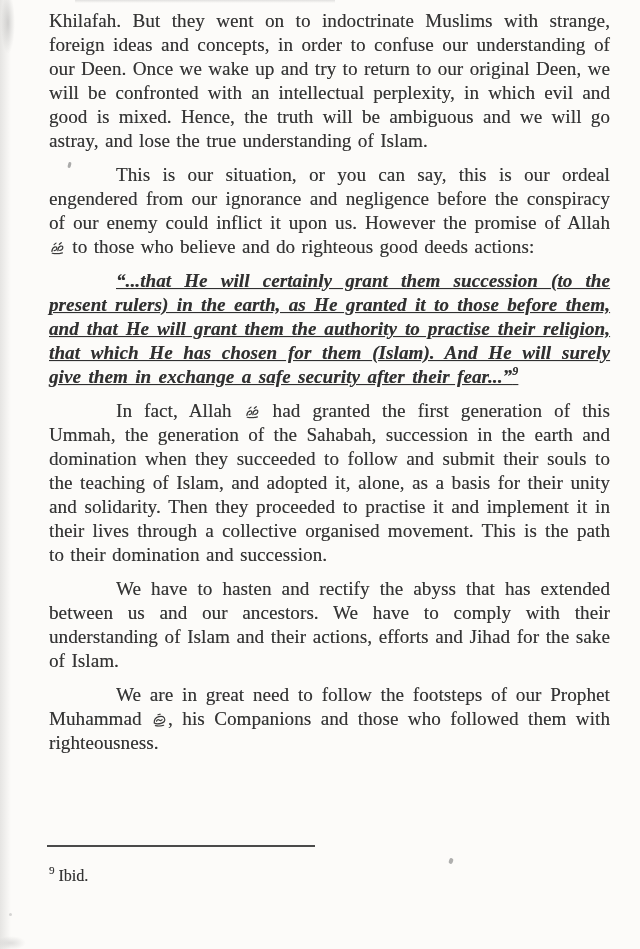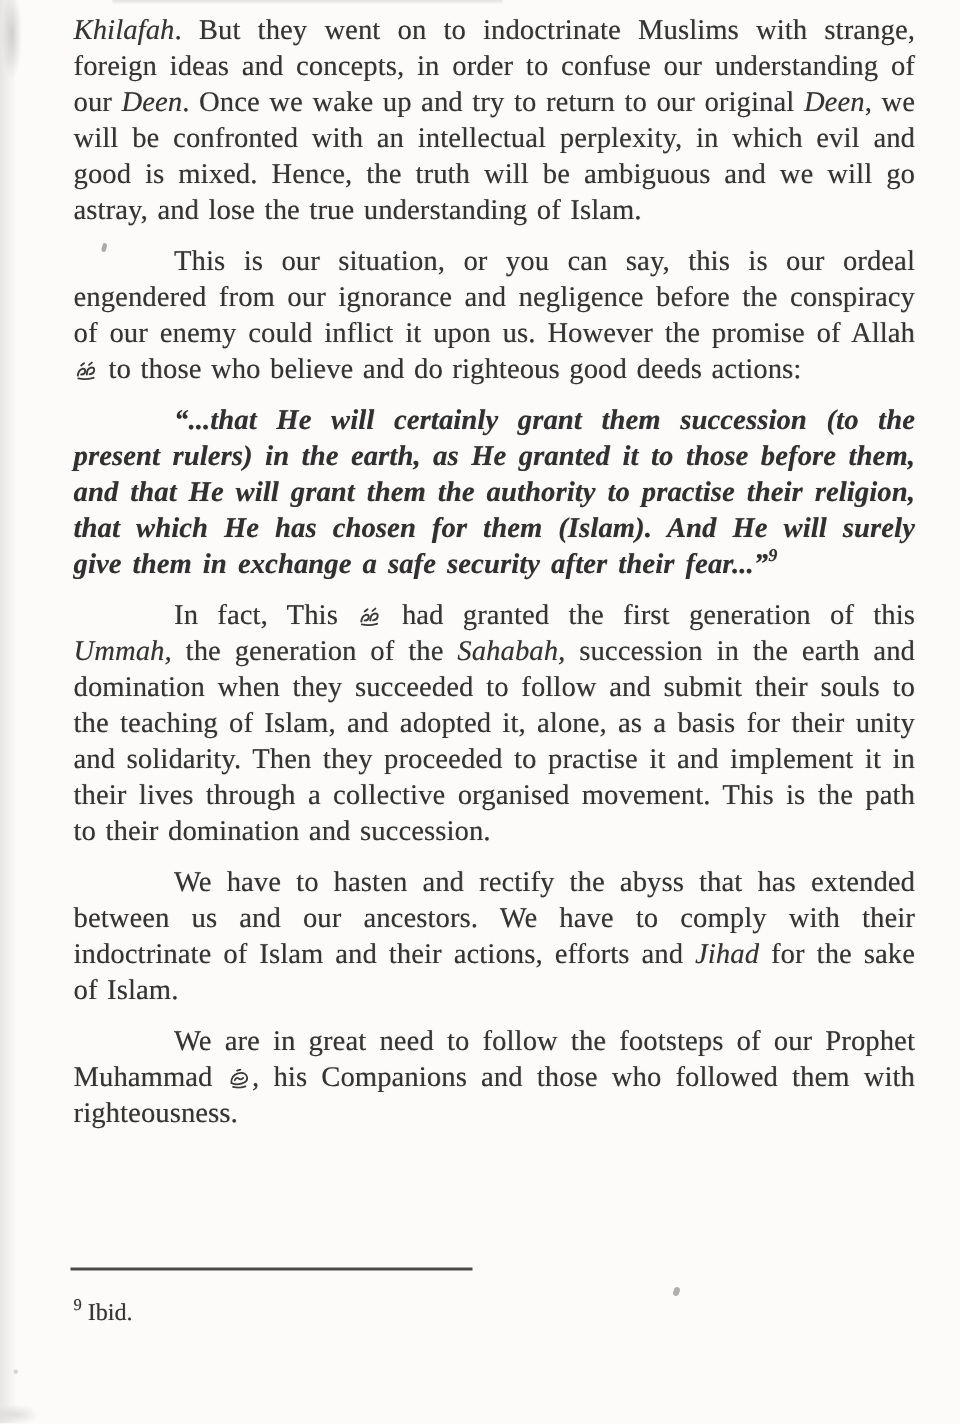--- a/index.html
+++ b/index.html
@@ -69,22 +69,23 @@
   .text-block p {
     margin: 0 0 10px 0;
     text-indent: 67px;
   }
   .text-block p.no-indent { text-indent: 0; }
   .text-block p.quote {
     font-weight: 700;
     font-style: italic;
     word-spacing: 2.5px;
     color: #303030;
+    text-decoration: underline;
   }
-  .it { font-style: italic; }
+  .it { }
   sup {
     font-size: 12px;
     line-height: 0;
     position: relative;
     top: -1px;
     vertical-align: super;
   }
   svg.honorific {
     display: inline-block;
     width: 15px;
@@ -145,24 +146,24 @@
   <div class="corner-smudge"></div>
   <div class="top-smudge"></div>
   <div class="bottom-corner-smudge"></div>
 
   <main class="text-block" id="text-block">
       <p class="no-indent"><span class="it">Khilafah</span><span>. But they went on to indoctrinate Muslims with strange, foreign ideas and concepts, in order to confuse our understanding of our </span><span class="it">Deen</span><span>. Once we wake up and try to return to our original </span><span class="it">Deen</span><span>, we will be confronted with an intellectual perplexity, in which evil and good is mixed. Hence, the truth will be ambiguous and we will go astray, and lose the true understanding of Islam.</span></p>
       <p class=""><span>This is our situation, or you can say, this is our ordeal engendered from our ignorance and negligence before the conspiracy of our enemy could inflict it upon us. However the promise of Allah </span><svg class="honorific" viewBox="0 0 20 18">
           <use href="#sym-allah-honorific" xlink:href="#sym-allah-honorific"></use>
         </svg><span> to those who believe and do righteous good deeds actions:</span></p>
       <p class="quote "><span>“...that He will certainly grant them succession (to the present rulers) in the earth, as He granted it to those before them, and that He will grant them the authority to practise their religion, that which He has chosen for them (Islam). And He will surely give them in exchange a safe security after their fear...”</span><sup>9</sup></p>
-      <p class=""><span>In fact, This </span><svg class="honorific" viewBox="0 0 20 18">
+      <p class=""><span>In fact, Allah </span><svg class="honorific" viewBox="0 0 20 18">
           <use href="#sym-allah-honorific" xlink:href="#sym-allah-honorific"></use>
         </svg><span> had granted the first generation of this </span><span class="it">Ummah,</span><span> the generation of the </span><span class="it">Sahabah,</span><span> succession in the earth and domination when they succeeded to follow and submit their souls to the teaching of Islam, and adopted it, alone, as a basis for their unity and solidarity. Then they proceeded to practise it and implement it in their lives through a collective organised movement. This is the path to their domination and succession.</span></p>
-      <p class=""><span>We have to hasten and rectify the abyss that has extended between us and our ancestors. We have to comply with their indoctrinate of Islam and their actions, efforts and </span><span class="it">Jihad</span><span> for the sake of Islam.</span></p>
+      <p class=""><span>We have to hasten and rectify the abyss that has extended between us and our ancestors. We have to comply with their understanding of Islam and their actions, efforts and </span><span class="it">Jihad</span><span> for the sake of Islam.</span></p>
       <p class=""><span>We are in great need to follow the footsteps of our Prophet Muhammad </span><svg class="honorific" viewBox="0 0 20 18">
           <use href="#sym-prophet-honorific" xlink:href="#sym-prophet-honorific"></use>
         </svg><span>, his Companions and those who followed them with righteousness.</span></p>
     </main>
 
   <div class="footnote-area">
     <div class="footnote-rule"></div>
     <p class="footnote-line"><sup>9</sup> <span>Ibid.</span></p>
   </div>
 

